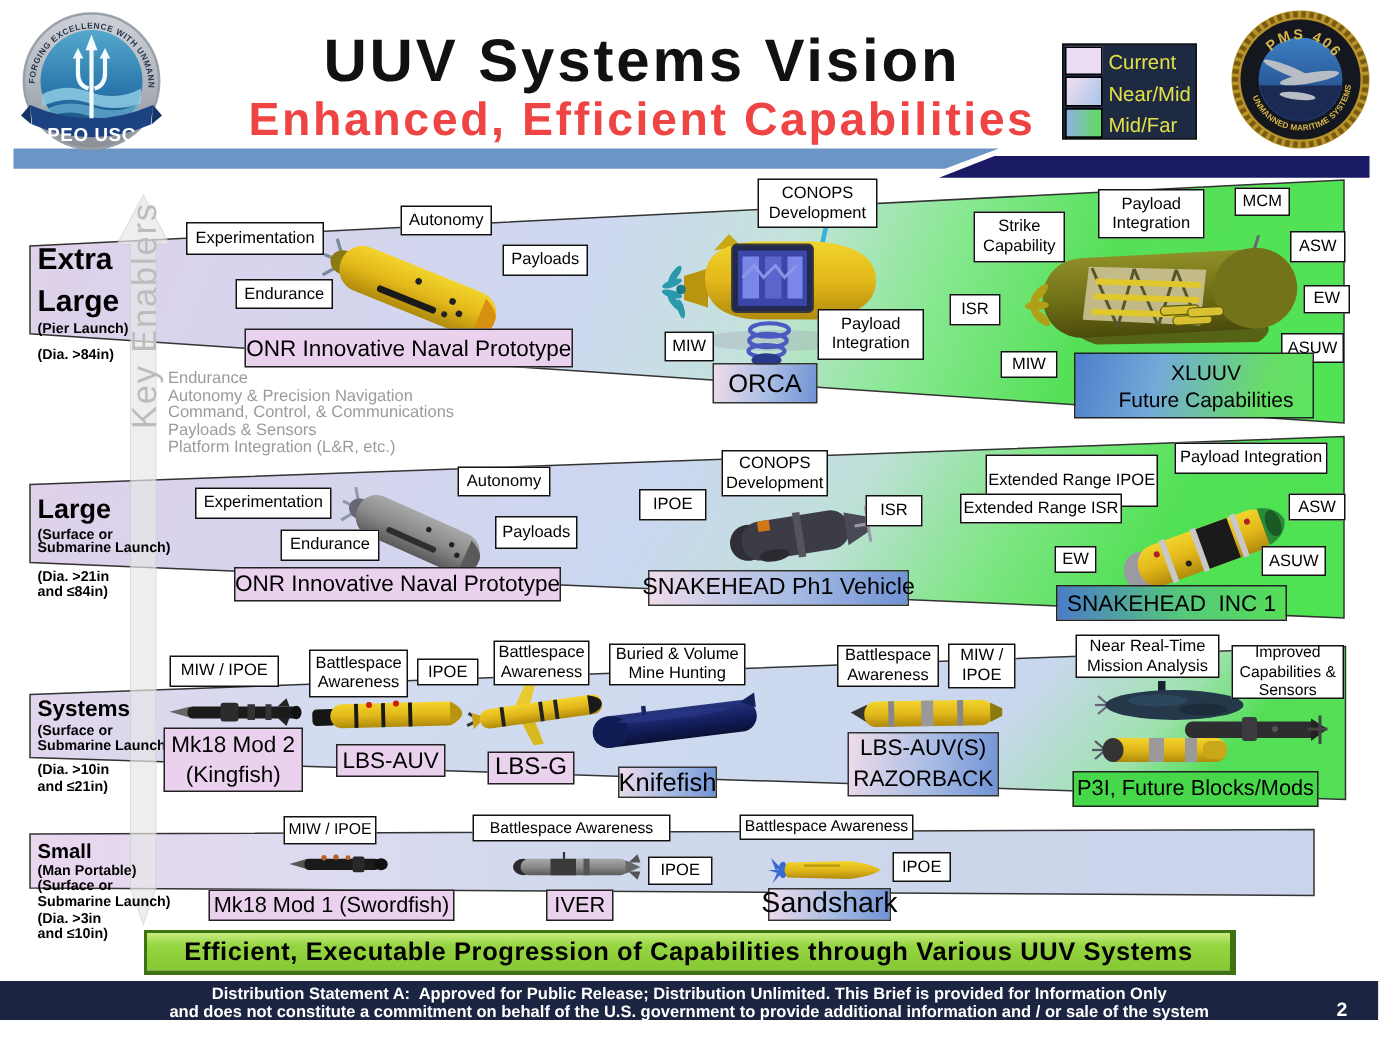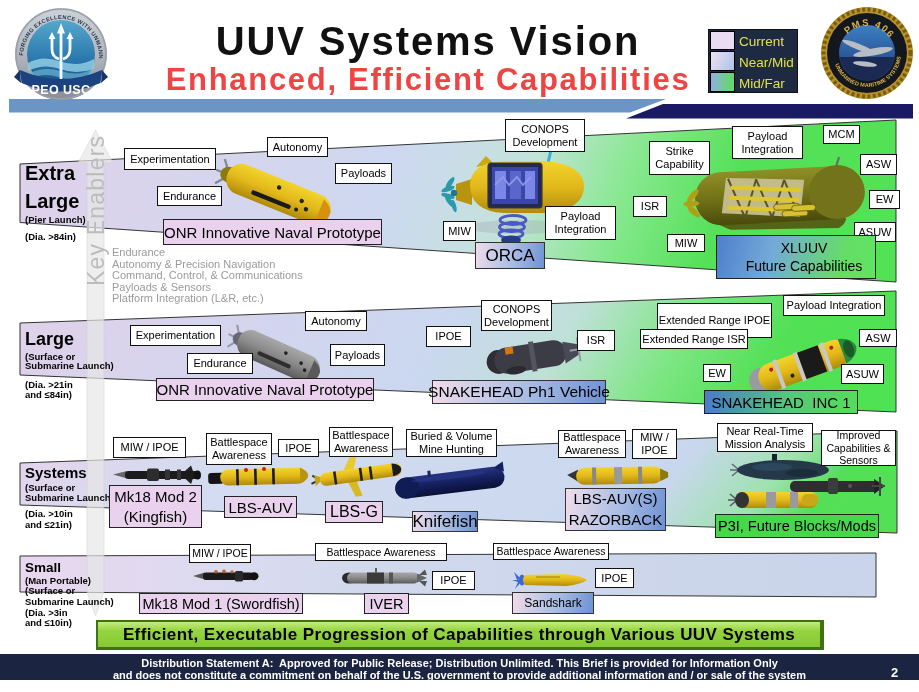--- a/index.html
+++ b/index.html
@@ -460,19 +460,19 @@
 <div class="bb" style="left:565px;top:488px;width:101px;height:43px;font-size:15px;line-height:1.35;white-space:nowrap;">LBS-AUV(S)<br>RAZORBACK</div>
 <div class="gb" style="left:715px;top:514px;width:164px;height:24px;font-size:14.5px;background:#46d84a;white-space:nowrap;">P3I, Future Blocks/Mods</div>
 
 <div class="wb" style="left:189px;top:544px;width:62px;height:19px;font-size:10.5px;white-space:nowrap;">MIW / IPOE</div>
 <div class="wb" style="left:315px;top:543px;width:132px;height:18px;font-size:10.5px;white-space:nowrap;">Battlespace Awareness</div>
 <div class="wb" style="left:493px;top:543px;width:116px;height:17px;font-size:10.5px;white-space:nowrap;">Battlespace Awareness</div>
 <div class="wb" style="left:432px;top:571px;width:43px;height:19px;">IPOE</div>
 <div class="wb" style="left:595px;top:568px;width:39px;height:20px;">IPOE</div>
 <div class="pb" style="left:139px;top:593px;width:164px;height:21px;font-size:14.5px;white-space:nowrap;">Mk18 Mod 1 (Swordfish)</div>
 <div class="pb" style="left:364px;top:593px;width:45px;height:21px;font-size:14.5px;">IVER</div>
-<div class="bb" style="left:512px;top:592px;width:82px;height:22px;font-size:12px;">Sandshark</div>
+<div class="bb" style="left:512px;top:592px;width:82px;height:22px;font-size:19px;">Sandshark</div>
 
 <div style="position:absolute;left:96px;top:620px;width:728px;height:30px;box-sizing:border-box;background:linear-gradient(180deg,#c6ec7e 0%,#94d440 35%,#86c934 100%);border:2px solid #3f7212;border-right:4px solid #3f7212;border-bottom:3px solid #3f7212;display:flex;align-items:center;justify-content:center;font-size:17px;font-weight:bold;color:#000;letter-spacing:0.4px;">Efficient, Executable Progression of Capabilities through Various UUV Systems</div>
 
 <div style="position:absolute;left:0px;top:654px;width:919px;height:26px;background:#1b2440;color:#fff;font-size:11px;font-weight:bold;text-align:center;line-height:12.5px;padding-top:2.5px;box-sizing:border-box;">Distribution Statement A:&nbsp; Approved for Public Release; Distribution Unlimited. This Brief is provided for Information Only<br>and does not constitute a commitment on behalf of the U.S. government to provide additional information and / or sale of the system</div>
 <div style="position:absolute;left:891px;top:665px;color:#fff;font-size:13px;font-weight:bold;">2</div>
 </div>
 
 </body></html>

